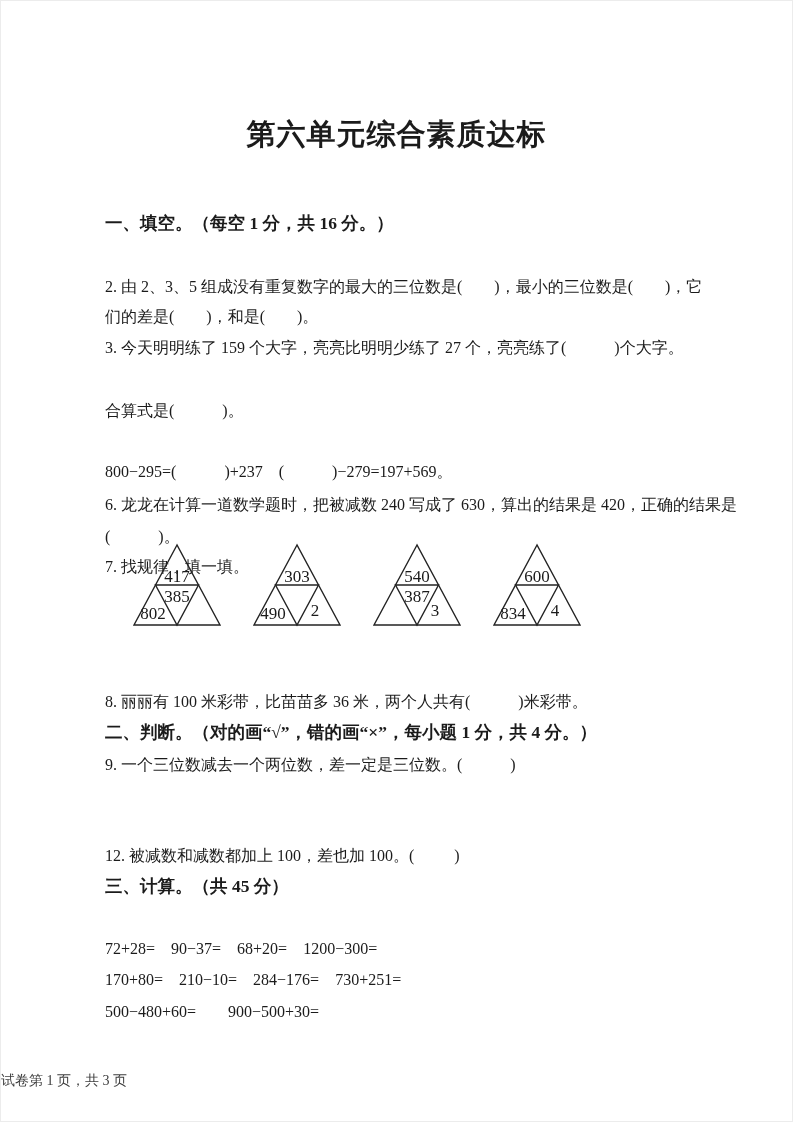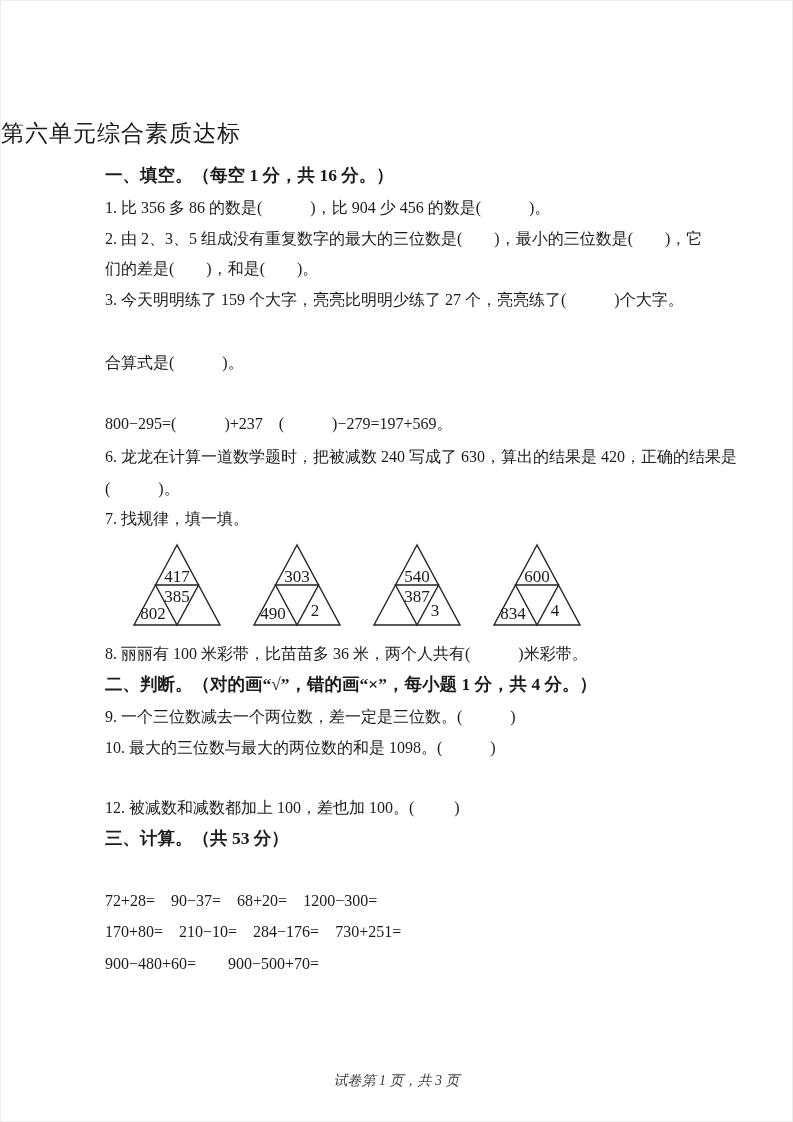--- a/index.html
+++ b/index.html
@@ -8,57 +8,55 @@
     width:793px; height:1122px;
     background:#ffffff;
     border:1px solid #ececec;
     box-sizing:border-box;
     overflow:hidden;
     font-family:"Liberation Serif","DejaVu Serif",serif;
     color:#1b1b1b;
   }
   .title {
     position:absolute; top:118px; left:0; width:100%;
-    margin:0; 
-    font-size:23px; font-weight:normal; line-height:30px;
+    margin:0; text-align:center;
+    font-size:29px; font-weight:bold; line-height:30px;
     letter-spacing:1px;
   }
   .line {
     position:absolute; left:104px; right:34px;
     font-size:16px; line-height:20px;
-    white-space:pre; overflow:visible;
+    white-space:pre; overflow:visible;margin-top:48px;
   }
   .heading { font-weight:bold; font-size:17.5px; }
   .tri-row {
     position:absolute; left:130px; top:541px;
     display:flex; gap:28px;
   }
   .tri { width:92px; height:86px; display:block; }
   .tri path { fill:none; stroke:#232323; stroke-width:1.4; stroke-linejoin:miter; }
   .tri text {
     font-size:17px; fill:#1b1b1b;
     font-family:"Liberation Serif","DejaVu Serif",serif;
     text-anchor:middle;
   }
   .footer {
     position:absolute; top:1071px; left:0; width:100%;
-    text-align:center; font-size:14px; color:#3c3c3c;
+    text-align:left; font-size:14px; color:#3c3c3c;
     line-height:18px;
-    font-style:italic;
   }
 </style>
 </head>
 <body>
 
 <div class="page">
 
   <h1 class="title">第六单元综合素质达标</h1>
 
   <div class="line heading" style="top:164px">一、填空。（每空 1 分，共 16 分。）</div>
-  <div class="line" style="top:197px">1. 比 356 多 86 的数是(            )，比 904 少 456 的数是(            )。</div>
   <div class="line" style="top:228px">2. 由 2、3、5 组成没有重复数字的最大的三位数是(        )，最小的三位数是(        )，它</div>
   <div class="line" style="top:258px">们的差是(        )，和是(        )。</div>
   <div class="line" style="top:289px">3. 今天明明练了 159 个大字，亮亮比明明少练了 27 个，亮亮练了(            )个大字。</div>
   <div class="line" style="top:352px">合算式是(            )。</div>
   <div class="line" style="top:413px">800−295=(            )+237    (            )−279=197+569。</div>
   <div class="line" style="top:446px">6. 龙龙在计算一道数学题时，把被减数 240 写成了 630，算出的结果是 420，正确的结果是</div>
   <div class="line" style="top:478px">(            )。</div>
   <div class="line" style="top:508px">7. 找规律，填一填。</div>
 
   <div class="tri-row">
@@ -92,22 +90,21 @@
       <text x="46" y="40">600</text>
       <text x="46" y="60"></text>
       <text x="22" y="77">834</text>
       <text x="64" y="74">4</text>
     </svg>
   </div>
 
   <div class="line" style="top:643px">8. 丽丽有 100 米彩带，比苗苗多 36 米，两个人共有(            )米彩带。</div>
   <div class="line heading" style="top:673px">二、判断。（对的画“√”，错的画“×”，每小题 1 分，共 4 分。）</div>
   <div class="line" style="top:706px">9. 一个三位数减去一个两位数，差一定是三位数。(            )</div>
-  <div class="line" style="top:737px">10. 最大的三位数与最大的两位数的和是 1098。(            )</div>
   <div class="line" style="top:797px">12. 被减数和减数都加上 100，差也加 100。(          )</div>
-  <div class="line heading" style="top:827px">三、计算。（共 53 分）</div>
+  <div class="line heading" style="top:827px">三、计算。（共 45 分）</div>
   <div class="line" style="top:890px">72+28=    90−37=    68+20=    1200−300=</div>
   <div class="line" style="top:921px">170+80=    210−10=    284−176=    730+251=</div>
-  <div class="line" style="top:953px">900−480+60=        900−500+70=</div>
+  <div class="line" style="top:953px">500−480+60=        900−500+30=</div>
 
   <div class="footer">试卷第 1 页，共 3 页</div>
 
 </div>
 
 </body></html>

